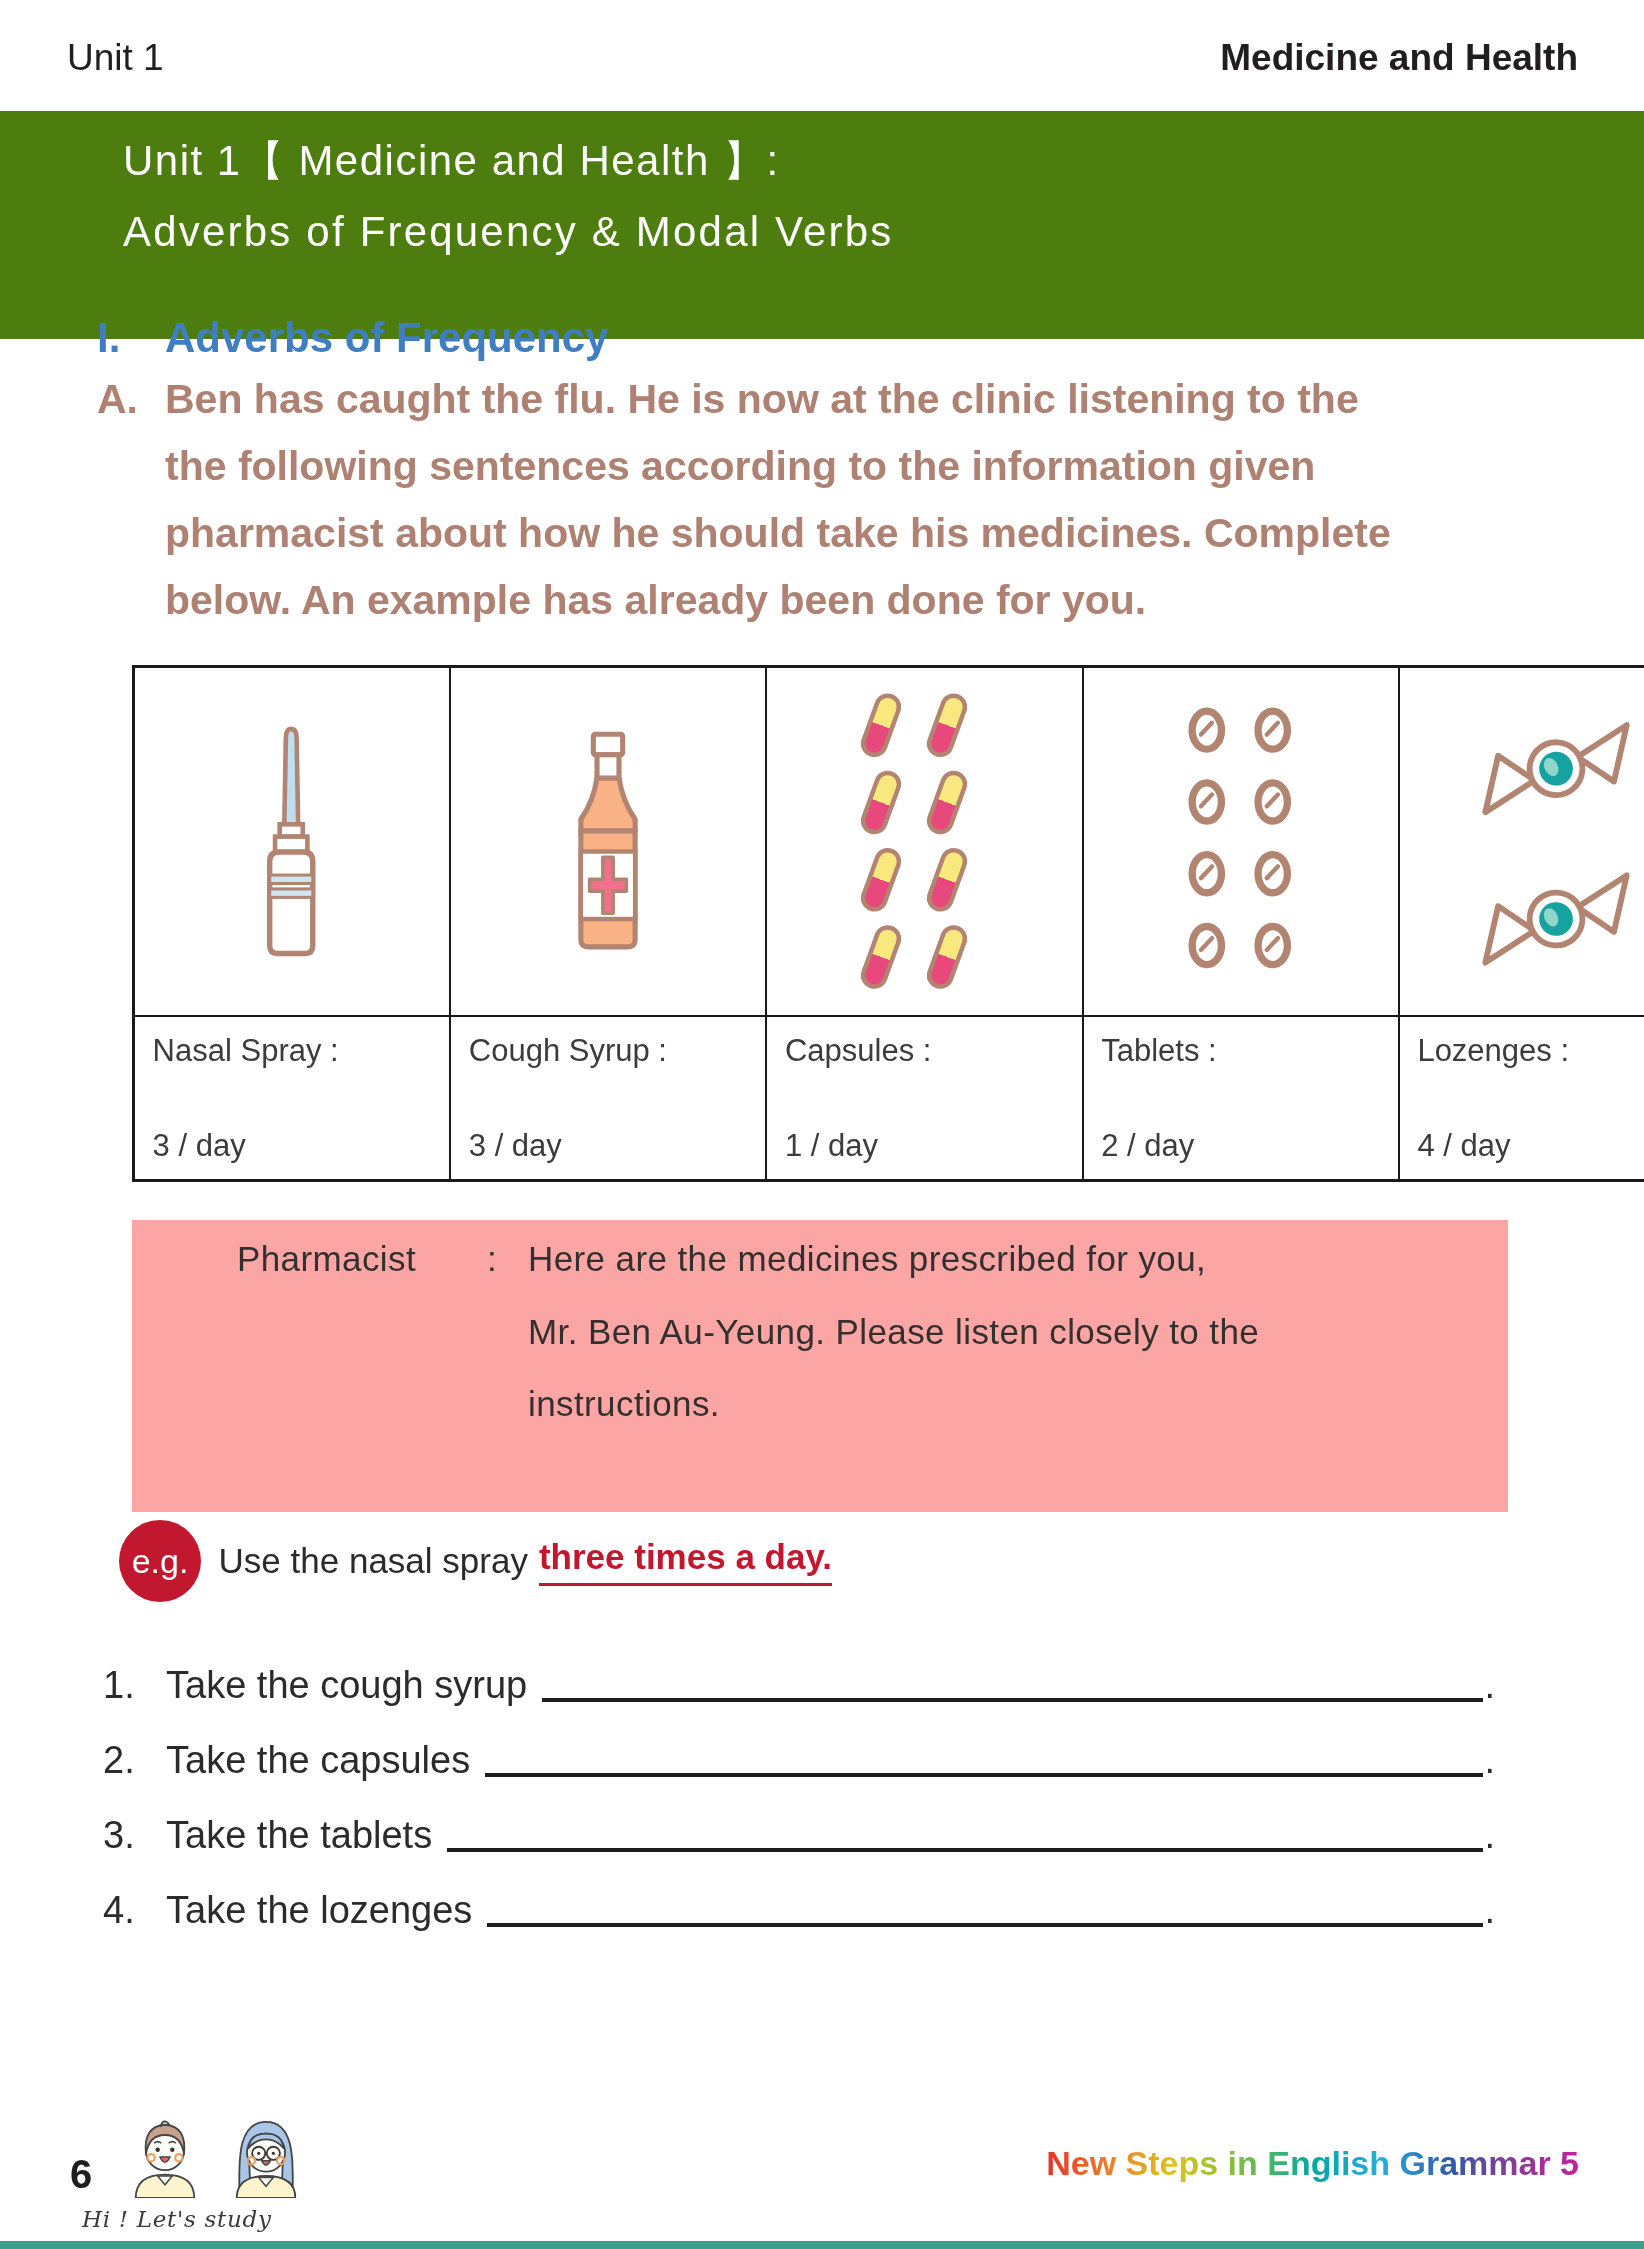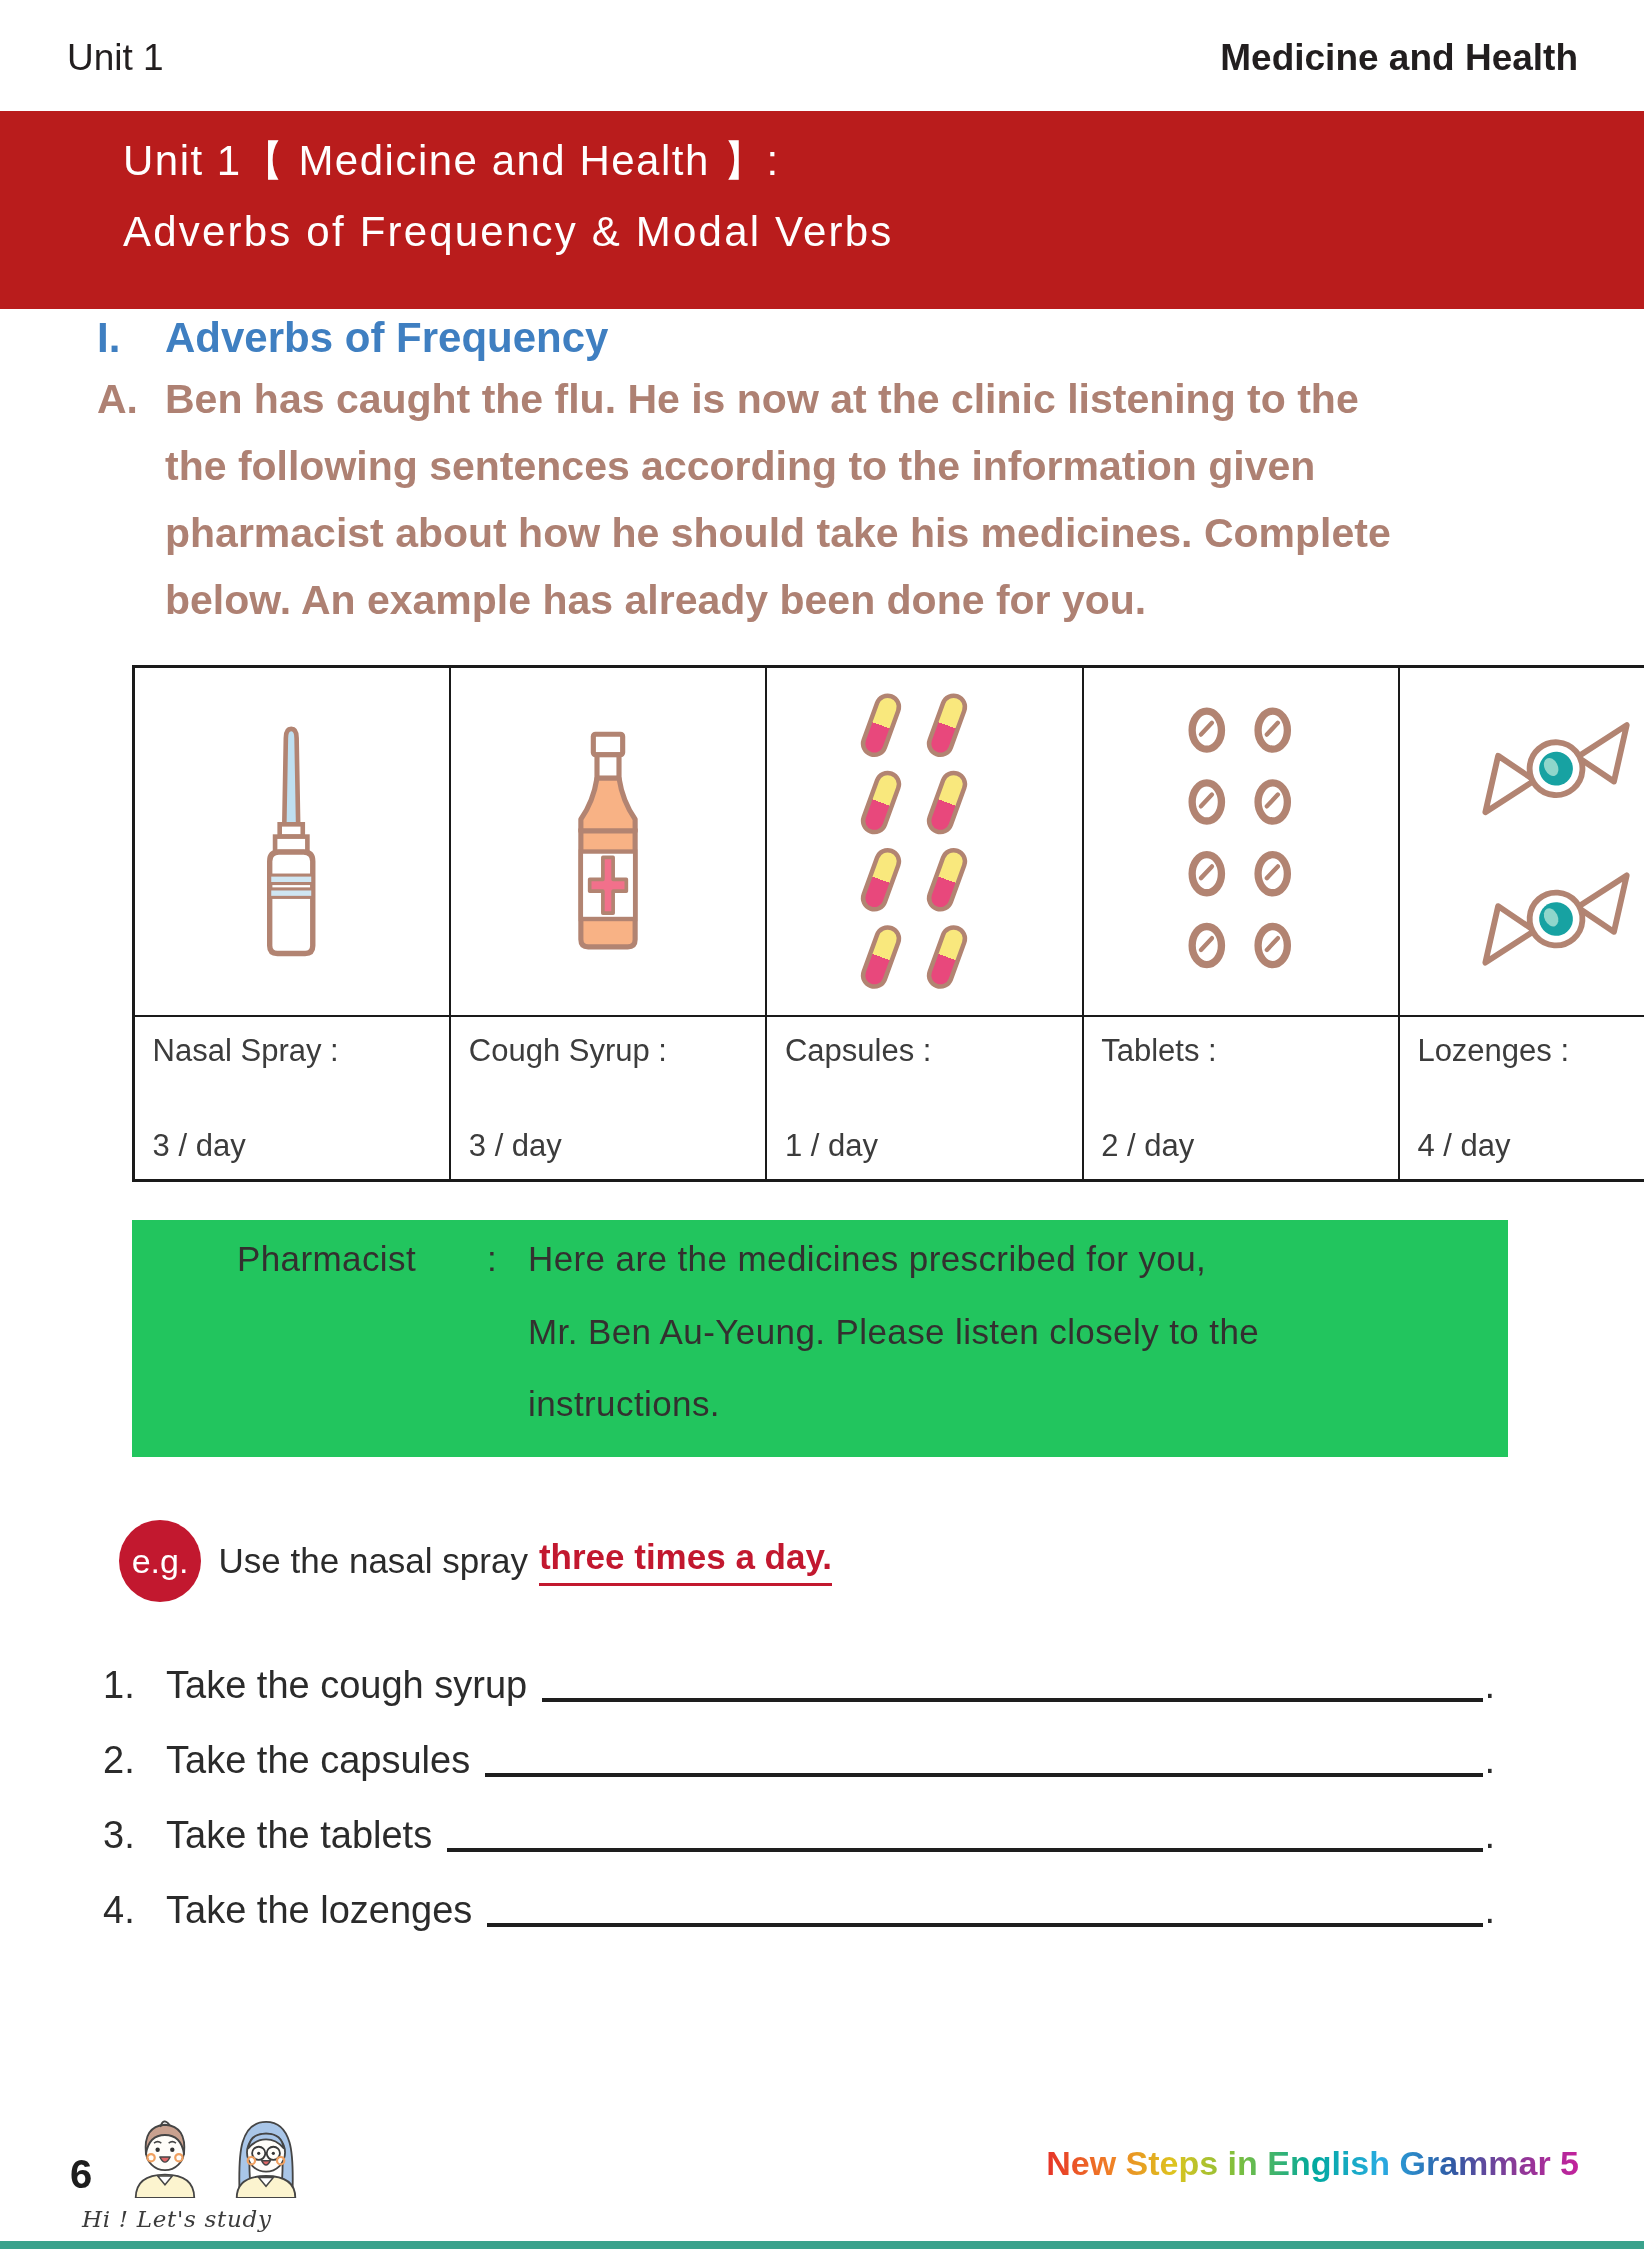--- a/index.html
+++ b/index.html
@@ -7,21 +7,21 @@
     position:relative; width:1645px; height:2250px; background:#ffffff;
     font-family:"Liberation Sans","DejaVu Sans",sans-serif; color:#222;
     overflow:hidden;
   }
 
   
   .header-left  { position:absolute; left:67px;  top:37px; font-size:37px; font-weight:400; color:#221e1f; }
   .header-right { position:absolute; right:67px; top:37px; font-size:37px; font-weight:700; color:#221e1f; }
 
   
-  .banner { position:absolute; left:0; top:111px; width:1645px; height:198px; background:#b91c1c; }
+  .banner { position:absolute; left:0; top:111px; width:1645px; height:228px; background:#4d7c0f; }
   .banner .line1 { position:absolute; left:123px; top:22px;  font-size:42px; font-weight:400; color:#ffffff; letter-spacing:1.5px; white-space:nowrap; }
   .banner .line2 { position:absolute; left:123px; top:97px; font-size:42px; font-weight:400; color:#ffffff; letter-spacing:2.2px; white-space:nowrap; }
 
   
   .section-row { position:absolute; left:97px; top:314px; display:flex; font-size:42px; font-weight:700; color:#3f7fc1; }
   .section-row .numeral { width:68px; }
 
   
   .task { position:absolute; left:97px; top:366px; display:flex; font-size:41px; font-weight:700; color:#ae8173; }
   .task .letter { width:68px; line-height:67px; }
@@ -31,21 +31,21 @@
   .med-table { position:absolute; left:132px; top:665px; width:1587px; height:517px;
     border:3.7px solid #1a1a1a; box-sizing:border-box;
     display:grid; grid-template-columns:repeat(5,1fr); grid-template-rows:347px 1fr; }
   .img-cell  { border-right:2.9px solid #1a1a1a; display:flex; align-items:center; justify-content:center; }
   .img-cell.last, .label-cell.last { border-right:none; }
   .label-cell { border-right:2.9px solid #1a1a1a; border-top:2.9px solid #1a1a1a;
     padding:16px 0 0 17.6px; font-size:31px; color:#3c3c3c; box-sizing:border-box; }
   .label-cell .dose { margin-top:59px; }
 
   
-  .dialogue { position:absolute; left:132px; top:1220px; width:1376px; height:237px; background:#22c55e; font-size:35px; color:#33302f; }
+  .dialogue { position:absolute; left:132px; top:1220px; width:1376px; height:292px; background:#fca5a5; font-size:35px; color:#33302f; }
   .dialogue span { position:absolute; white-space:nowrap; letter-spacing:0.4px; }
   .dlg-speaker { left:105px; top:19px; }
   .dlg-colon   { left:355px; top:19px; }
   .dlg-l0 { left:396px; top:19px;  }
   .dlg-l1 { left:396px; top:92px; }
   .dlg-l2 { left:396px; top:164px; }
 
   
   .example { position:absolute; left:119px; top:1519px; height:84px; display:flex; align-items:center; }
   .eg-badge { width:82px; height:82px; border-radius:50%; background:#c2182f; color:#ffffff;

